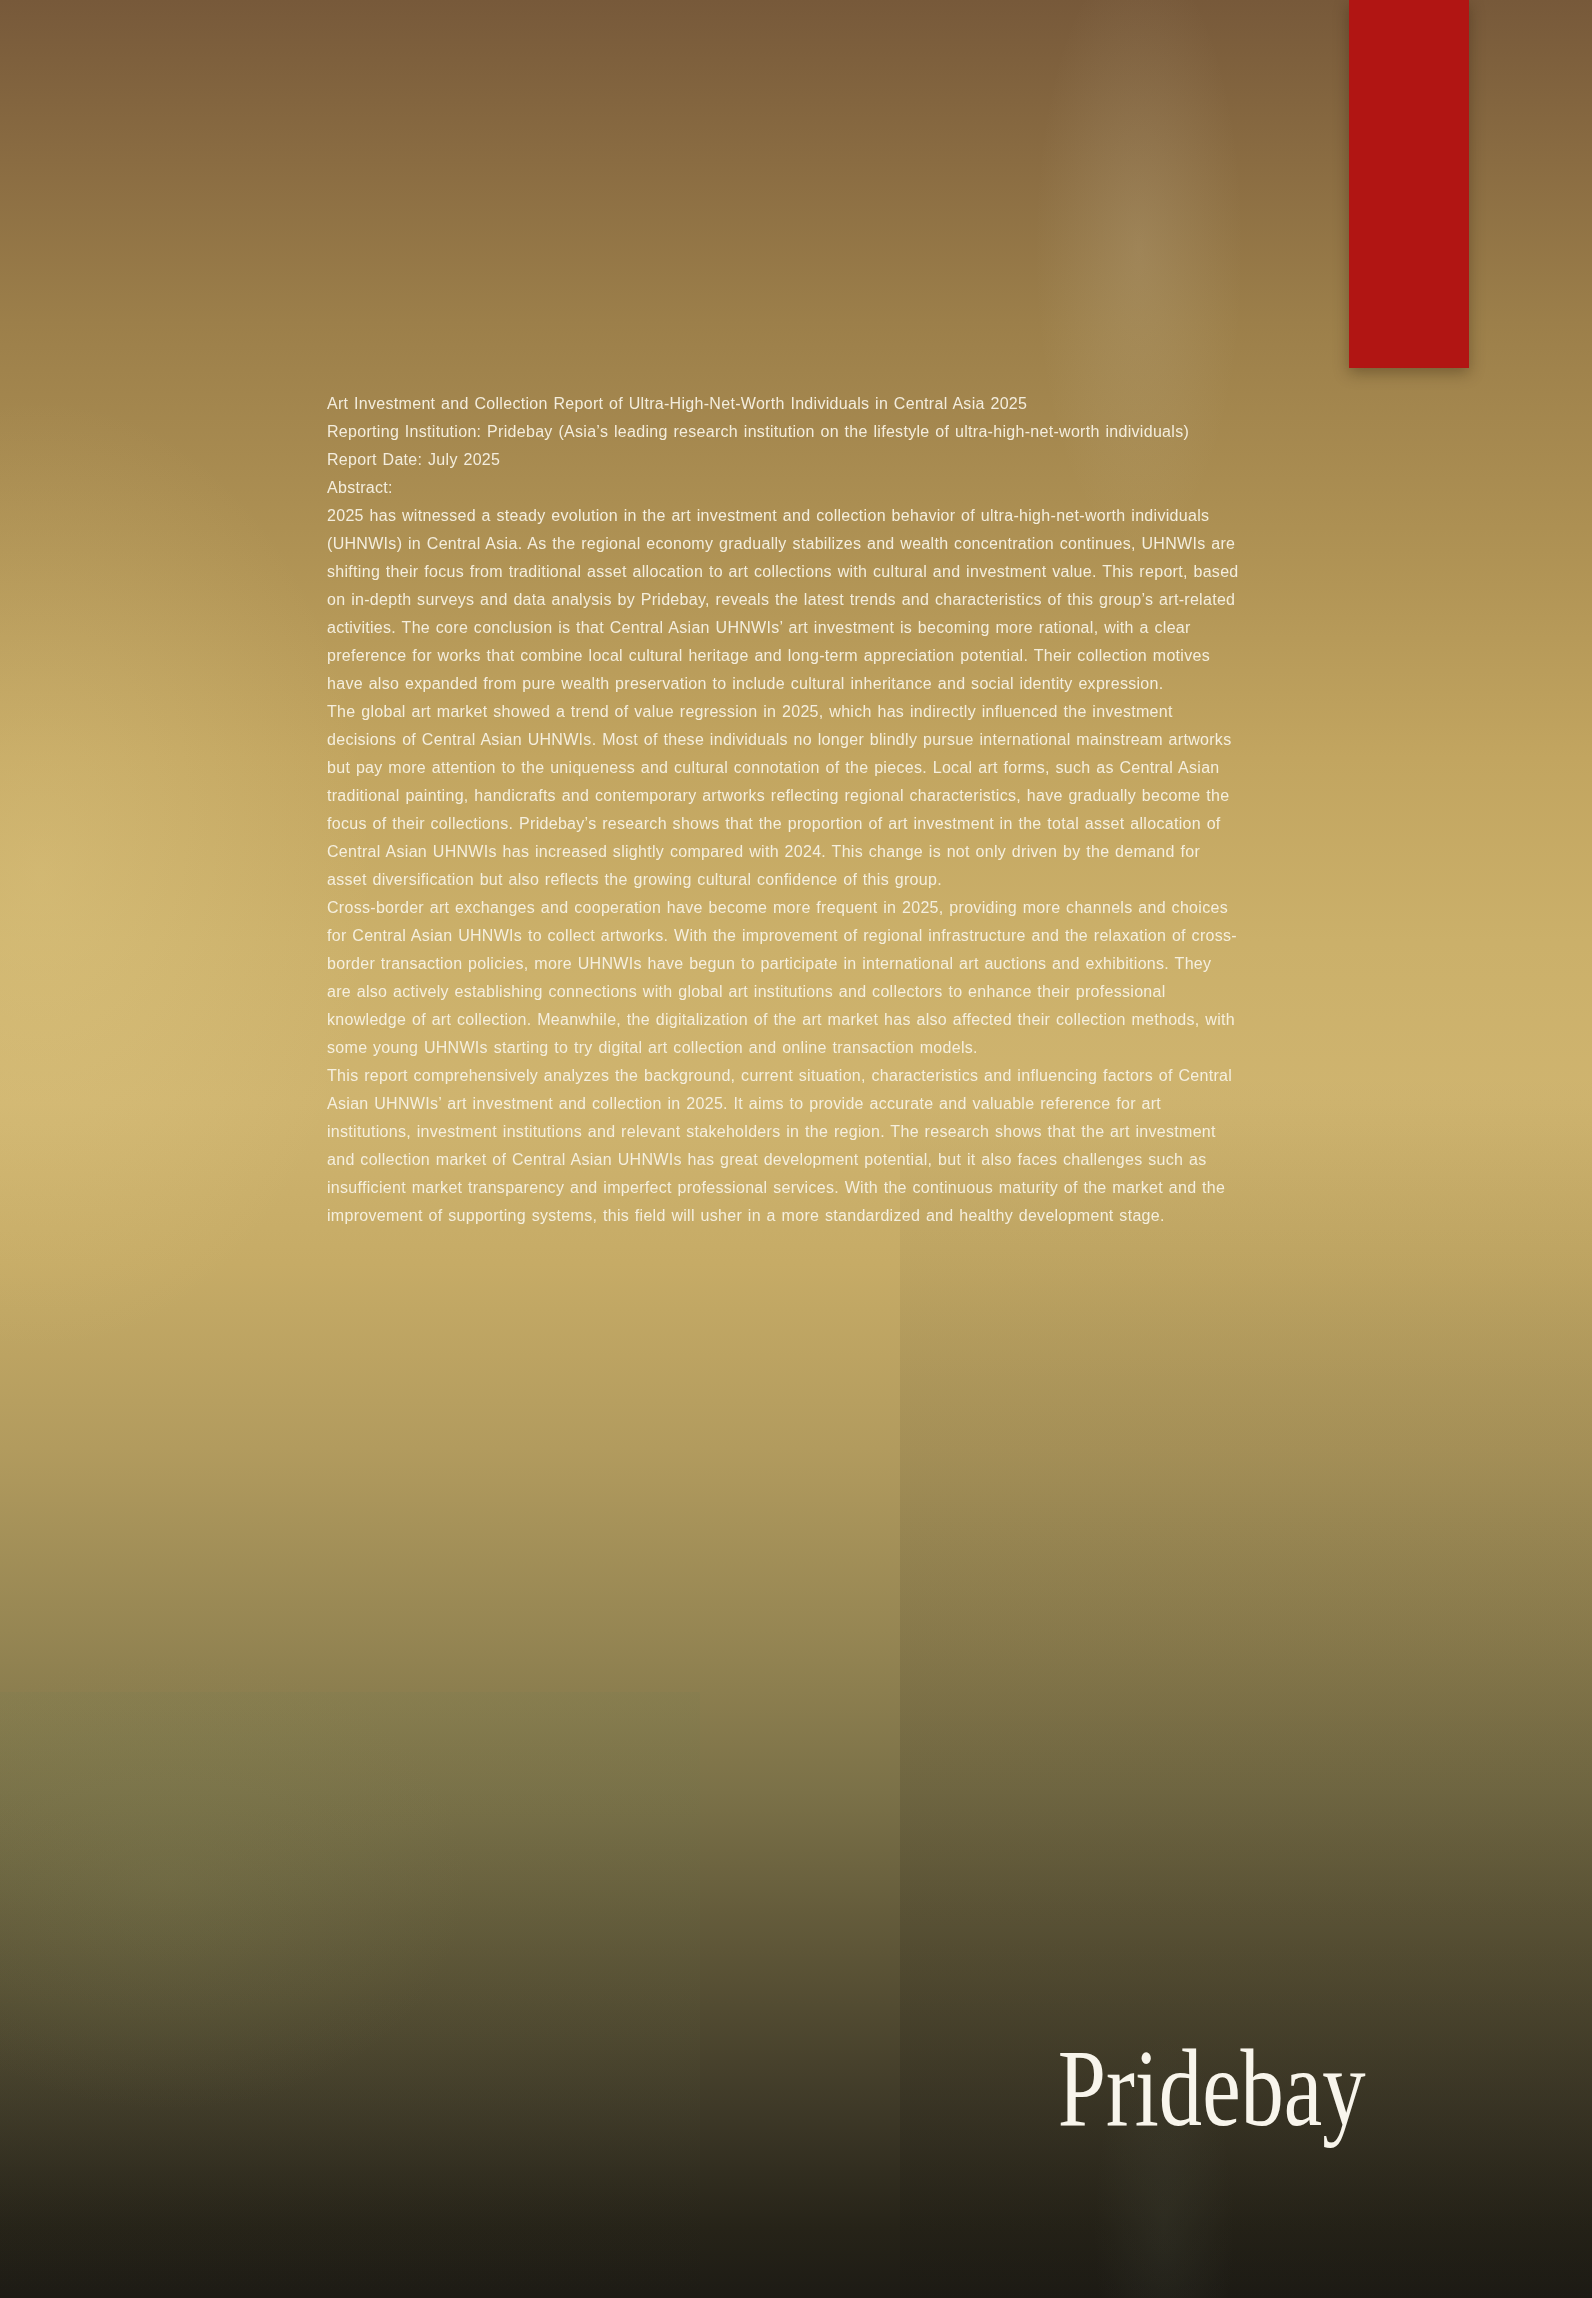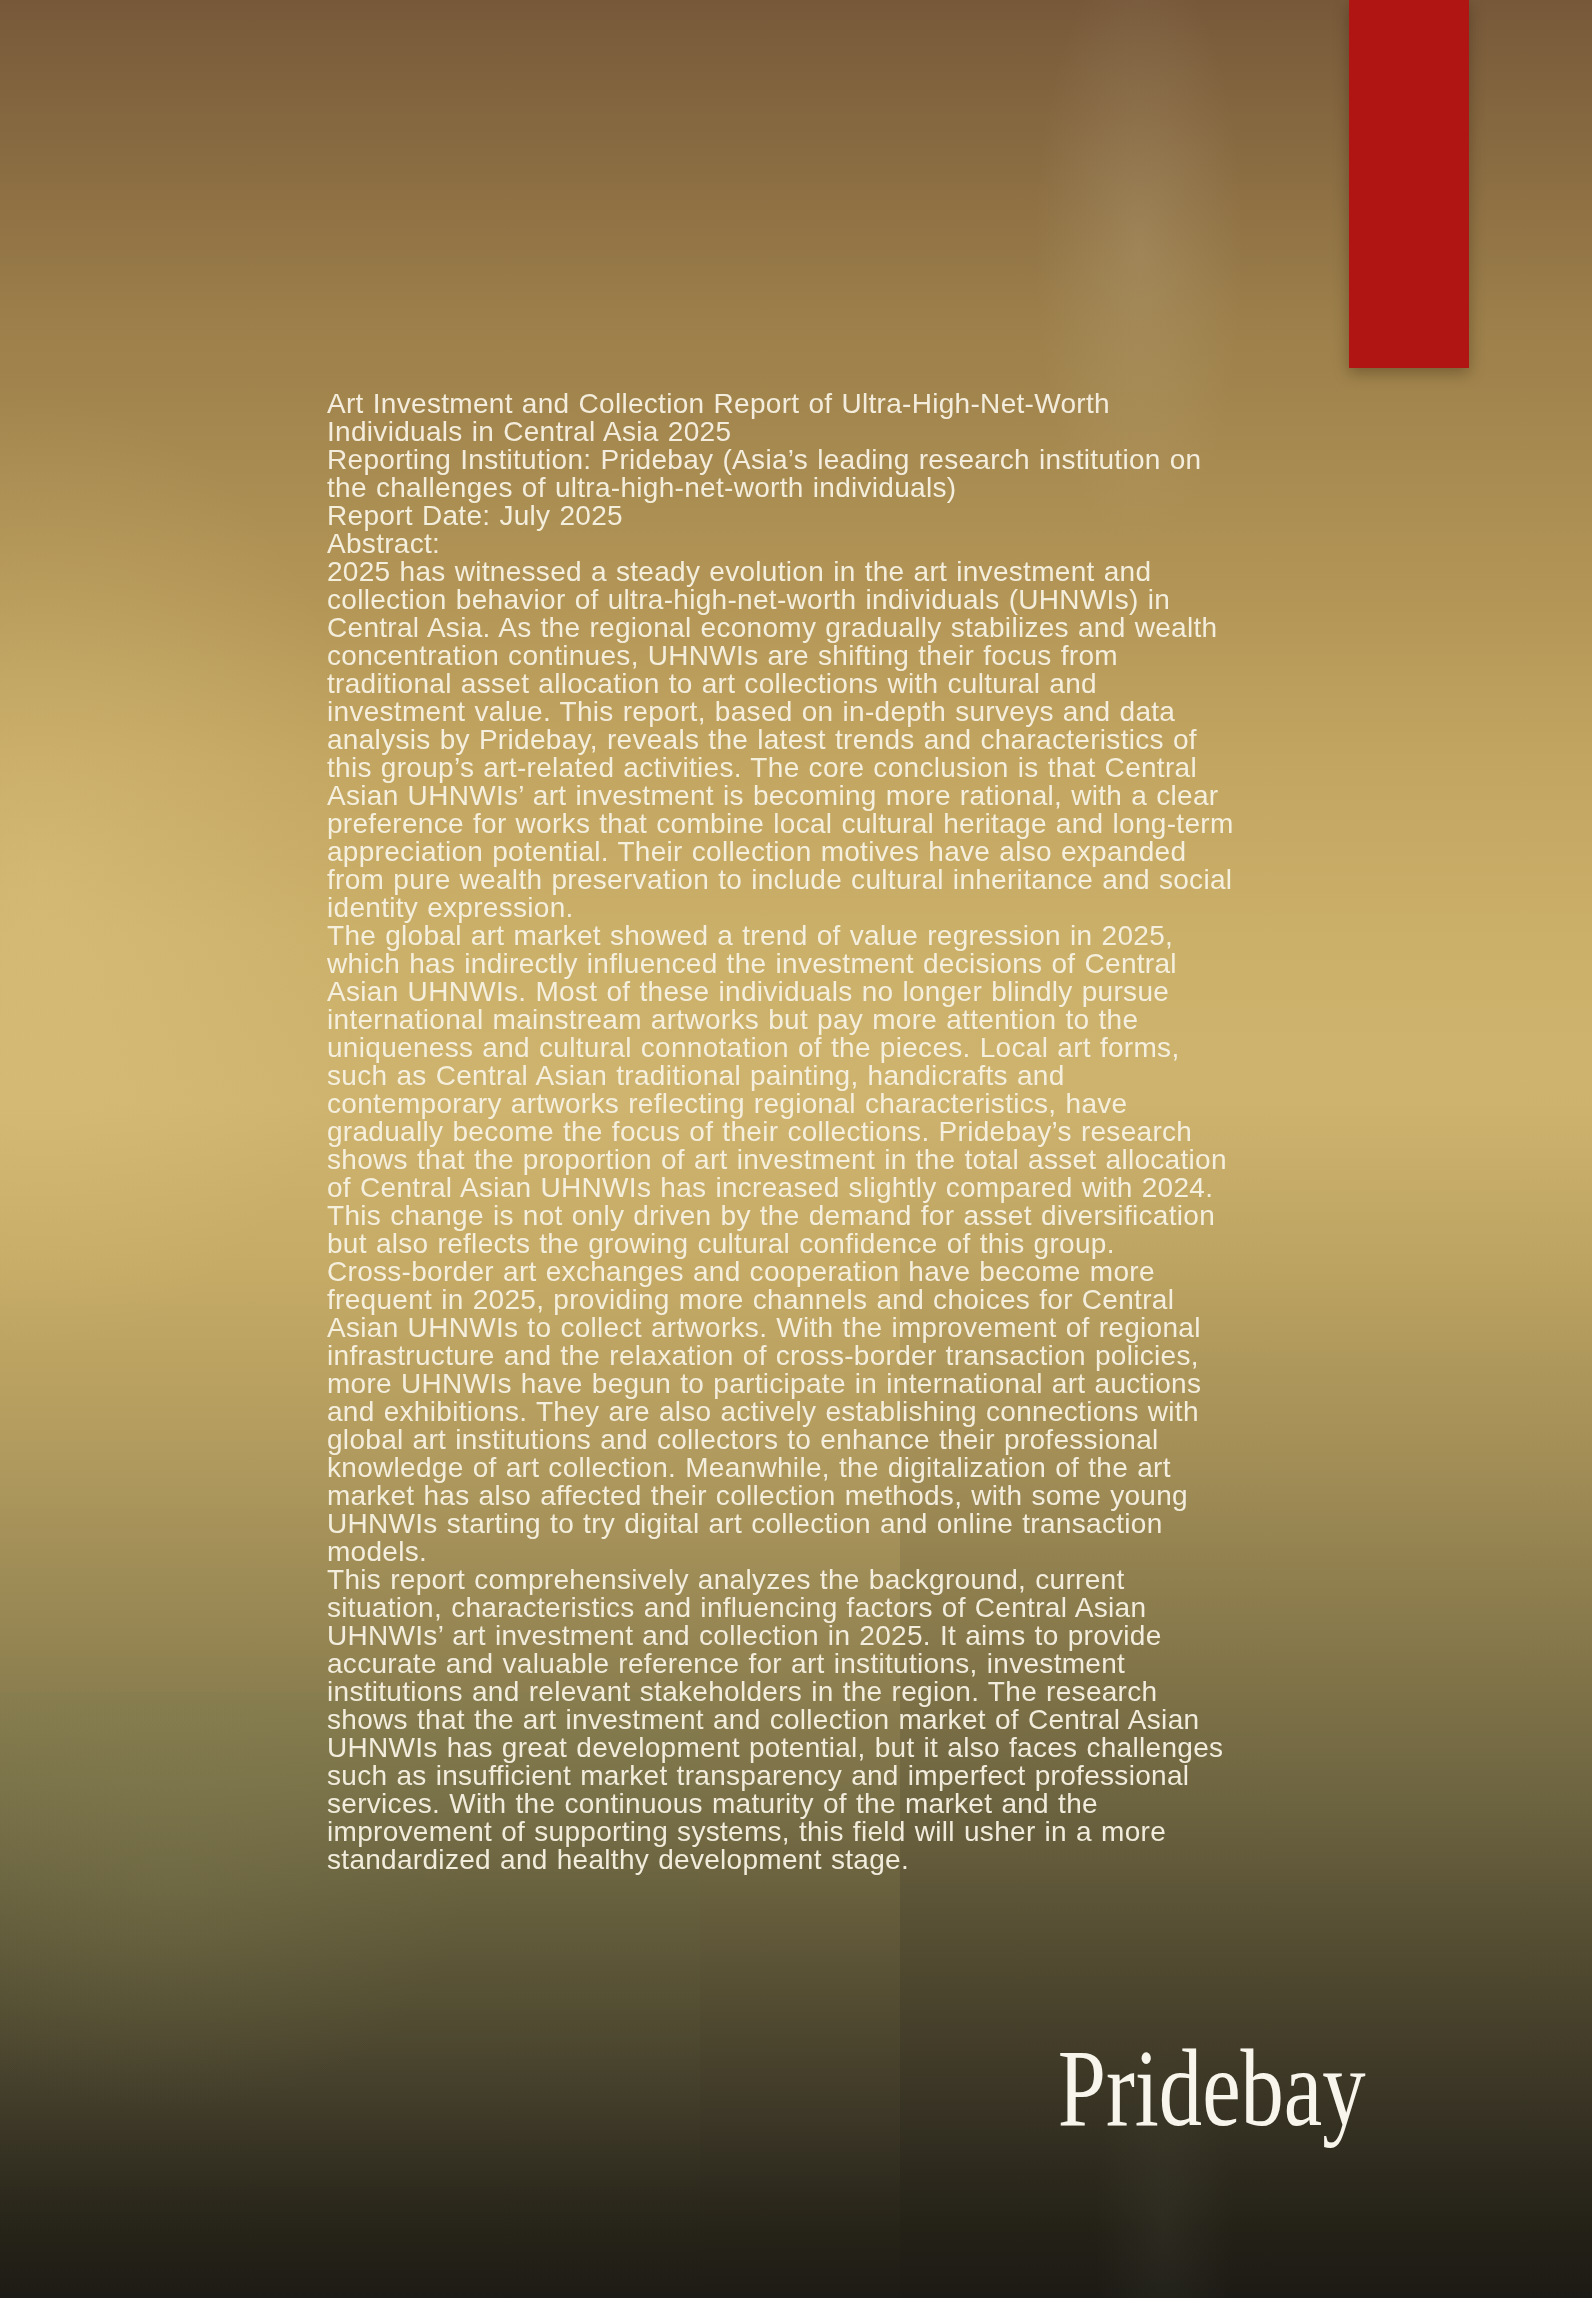--- a/index.html
+++ b/index.html
@@ -42,21 +42,21 @@
   .red-bar{
     position:absolute;
     left:1349px;top:0;width:120px;height:368px;
     background:#b11513;
     box-shadow:0 5px 14px rgba(40,25,10,0.35);
   }
   .textblock{
     position:absolute;
     left:327px;top:390px;width:913px;
     color:rgba(247,241,227,0.96);
-    font-size:28px;line-height:28px;
+    font-size:16px;line-height:28px;
     letter-spacing:0.3px;word-spacing:1px;
     font-weight:300;
   }
   .textblock p{margin:0;}
   .logo{
     position:absolute;
     right:226px;top:2032px;
     font-family:"Liberation Serif","DejaVu Serif",serif;
     font-size:111px;line-height:1;
     color:#f8f5ec;
@@ -70,21 +70,21 @@
 
 <div class="page">
 
   <div class="shade-right"></div>
   <div class="wedge-left"></div>
 
   <div class="red-bar"></div>
 
   <div class="textblock">
     <p>Art Investment and Collection Report of Ultra-High-Net-Worth Individuals in Central Asia 2025</p>
-    <p>Reporting Institution: Pridebay (Asia’s leading research institution on the challenges of ultra-high-net-worth individuals)</p>
+    <p>Reporting Institution: Pridebay (Asia’s leading research institution on the lifestyle of ultra-high-net-worth individuals)</p>
     <p>Report Date: July 2025</p>
     <p>Abstract:</p>
     <p>2025 has witnessed a steady evolution in the art investment and collection behavior of ultra-high-net-worth individuals (UHNWIs) in Central Asia. As the regional economy gradually stabilizes and wealth concentration continues, UHNWIs are shifting their focus from traditional asset allocation to art collections with cultural and investment value. This report, based on in-depth surveys and data analysis by Pridebay, reveals the latest trends and characteristics of this group’s art-related activities. The core conclusion is that Central Asian UHNWIs’ art investment is becoming more rational, with a clear preference for works that combine local cultural heritage and long-term appreciation potential. Their collection motives have also expanded from pure wealth preservation to include cultural inheritance and social identity expression.</p>
     <p>The global art market showed a trend of value regression in 2025, which has indirectly influenced the investment decisions of Central Asian UHNWIs. Most of these individuals no longer blindly pursue international mainstream artworks but pay more attention to the uniqueness and cultural connotation of the pieces. Local art forms, such as Central Asian traditional painting, handicrafts and contemporary artworks reflecting regional characteristics, have gradually become the focus of their collections. Pridebay’s research shows that the proportion of art investment in the total asset allocation of Central Asian UHNWIs has increased slightly compared with 2024. This change is not only driven by the demand for asset diversification but also reflects the growing cultural confidence of this group.</p>
     <p>Cross-border art exchanges and cooperation have become more frequent in 2025, providing more channels and choices for Central Asian UHNWIs to collect artworks. With the improvement of regional infrastructure and the relaxation of cross-border transaction policies, more UHNWIs have begun to participate in international art auctions and exhibitions. They are also actively establishing connections with global art institutions and collectors to enhance their professional knowledge of art collection. Meanwhile, the digitalization of the art market has also affected their collection methods, with some young UHNWIs starting to try digital art collection and online transaction models.</p>
     <p>This report comprehensively analyzes the background, current situation, characteristics and influencing factors of Central Asian UHNWIs’ art investment and collection in 2025. It aims to provide accurate and valuable reference for art institutions, investment institutions and relevant stakeholders in the region. The research shows that the art investment and collection market of Central Asian UHNWIs has great development potential, but it also faces challenges such as insufficient market transparency and imperfect professional services. With the continuous maturity of the market and the improvement of supporting systems, this field will usher in a more standardized and healthy development stage.</p>
   </div>
 
   <div class="logo">Pridebay</div>
 

